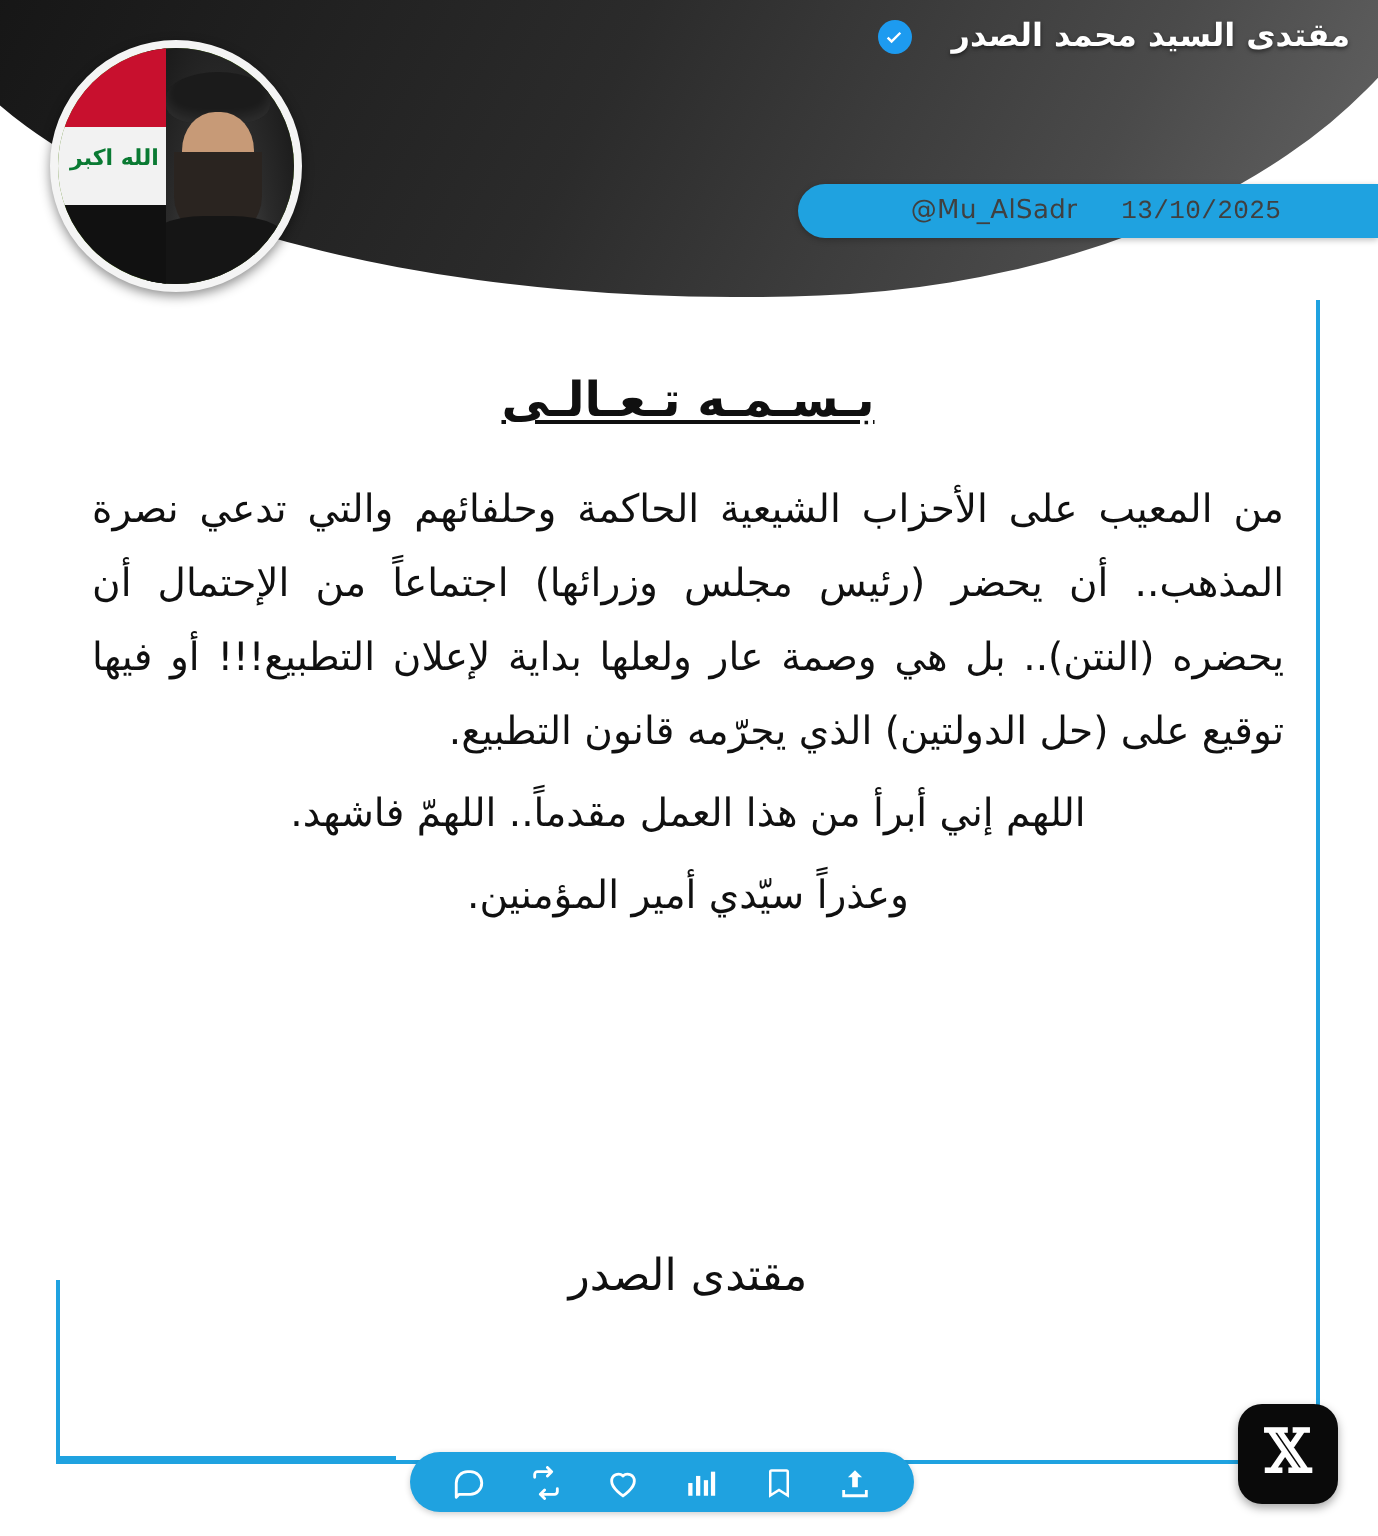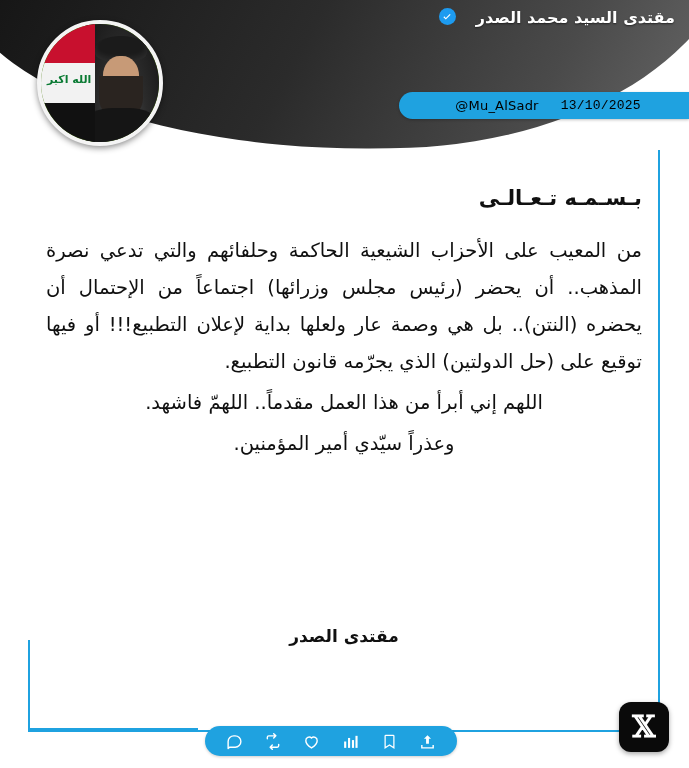--- a/index.html
+++ b/index.html
@@ -44,36 +44,36 @@
     position:absolute;left:-80px;top:-130px;width:900px;height:205px;
     background:linear-gradient(95deg,#a9a9a9 0%,#d6d6d6 45%,#f2f2f2 80%,#ffffff 100%);
     border-bottom-left-radius:45% 92%;
     border-bottom-right-radius:35% 100%;
     transform:rotate(-8.5deg);
     opacity:.55;
   }
   
   .account{
     position:absolute;right:14px;top:8px;
-    display:flex;align-items:flex-start;gap:20px;
+    display:flex;align-items:flex-end;gap:20px;
     direction:rtl;
   }
   .account-name{
     color:#ffffff;font-size:16px;font-weight:bold;letter-spacing:.2px;
     text-shadow:0 1px 2px rgba(0,0,0,.55);
   }
   .verified{
     width:17px;height:17px;border-radius:50%;
     background:#1d9bf0;display:inline-flex;align-items:center;justify-content:center;
     flex:0 0 auto;
   }
   .verified svg{display:block}
   
   .avatar{
-    position:absolute;left:37px;top:20px;width:118px;height:118px;border-radius:50%;
+    position:absolute;left:25px;top:20px;width:118px;height:118px;border-radius:50%;
     border:4px solid #f4f4f4;overflow:hidden;background:#4d7c0f;
     box-shadow:0 2px 6px rgba(0,0,0,.45);
   }
   .avatar .flag{
     position:absolute;left:0;top:0;width:54px;height:100%;
     background:linear-gradient(to bottom,#c8102e 0 33.33%,#f2f2f2 33.33% 66.66%,#111 66.66% 100%);
   }
   .avatar .flag .takbir{
     position:absolute;left:6px;top:47%;transform:translateY(-50%);
     color:#0a7a33;font-size:11px;font-weight:bold;letter-spacing:-1px;white-space:nowrap;
@@ -101,21 +101,21 @@
   
   .meta-pill{
     position:absolute;right:0;top:92px;
     height:27px;min-width:246px;
     background:#1fa2e0;
     border-top-left-radius:14px;border-bottom-left-radius:14px;
     display:flex;align-items:center;justify-content:center;gap:22px;
     padding:0 18px 0 26px;
     box-shadow:0 1px 3px rgba(0,0,0,.25);
   }
-  .meta-pill span{color:#000000;font-size:13px;letter-spacing:.2px;}
+  .meta-pill span{color:#404040;font-size:13px;letter-spacing:.2px;}
   .meta-date{direction:ltr;font-family:Liberation Mono, monospace;}
   .meta-handle{direction:ltr;}
   
   .frame{
     position:absolute;left:28px;top:150px;width:630px;height:580px;
     border-right:2px solid #1fa2e0;
     border-bottom:2px solid #1fa2e0;
     border-bottom-right-radius:0;
   }
   .frame:after{
@@ -126,30 +126,30 @@
   }
   .frame-bottom-left{
     position:absolute;left:28px;top:728px;width:170px;height:2px;background:#1fa2e0;
   }
   
   .content{
     position:absolute;left:46px;top:186px;width:596px;
     direction:rtl;text-align:justify;color:#101010;
   }
   .bismillah{
-    font-size:21px;font-weight:bold;letter-spacing:3px;margin-bottom:22px;
+    text-align:center;font-size:24px;font-weight:bold;letter-spacing:3px;margin-bottom:22px;text-decoration:underline;
   }
   .para{
     font-size:19.5px;line-height:37px;font-weight:normal;margin:0 0 4px 0;
     text-align:justify;text-align-last:right;
   }
   .para.center-ish{text-align:right;text-align-last:center;}
   .sign{
     position:absolute;left:0;right:0;top:440px;text-align:center;
-    font-size:17px;font-weight:bold;color:#101010;
+    font-size:22px;font-weight:normal;color:#101010;
   }
   
   .actions{
     position:absolute;left:205px;top:726px;width:252px;height:30px;
     background:#1fa2e0;border-radius:15px;
     display:flex;align-items:center;justify-content:space-around;
     padding:0 10px;box-sizing:border-box;
     box-shadow:0 1px 3px rgba(0,0,0,.2);
   }
   .actions .act{width:20px;height:20px;display:flex;align-items:center;justify-content:center;}

